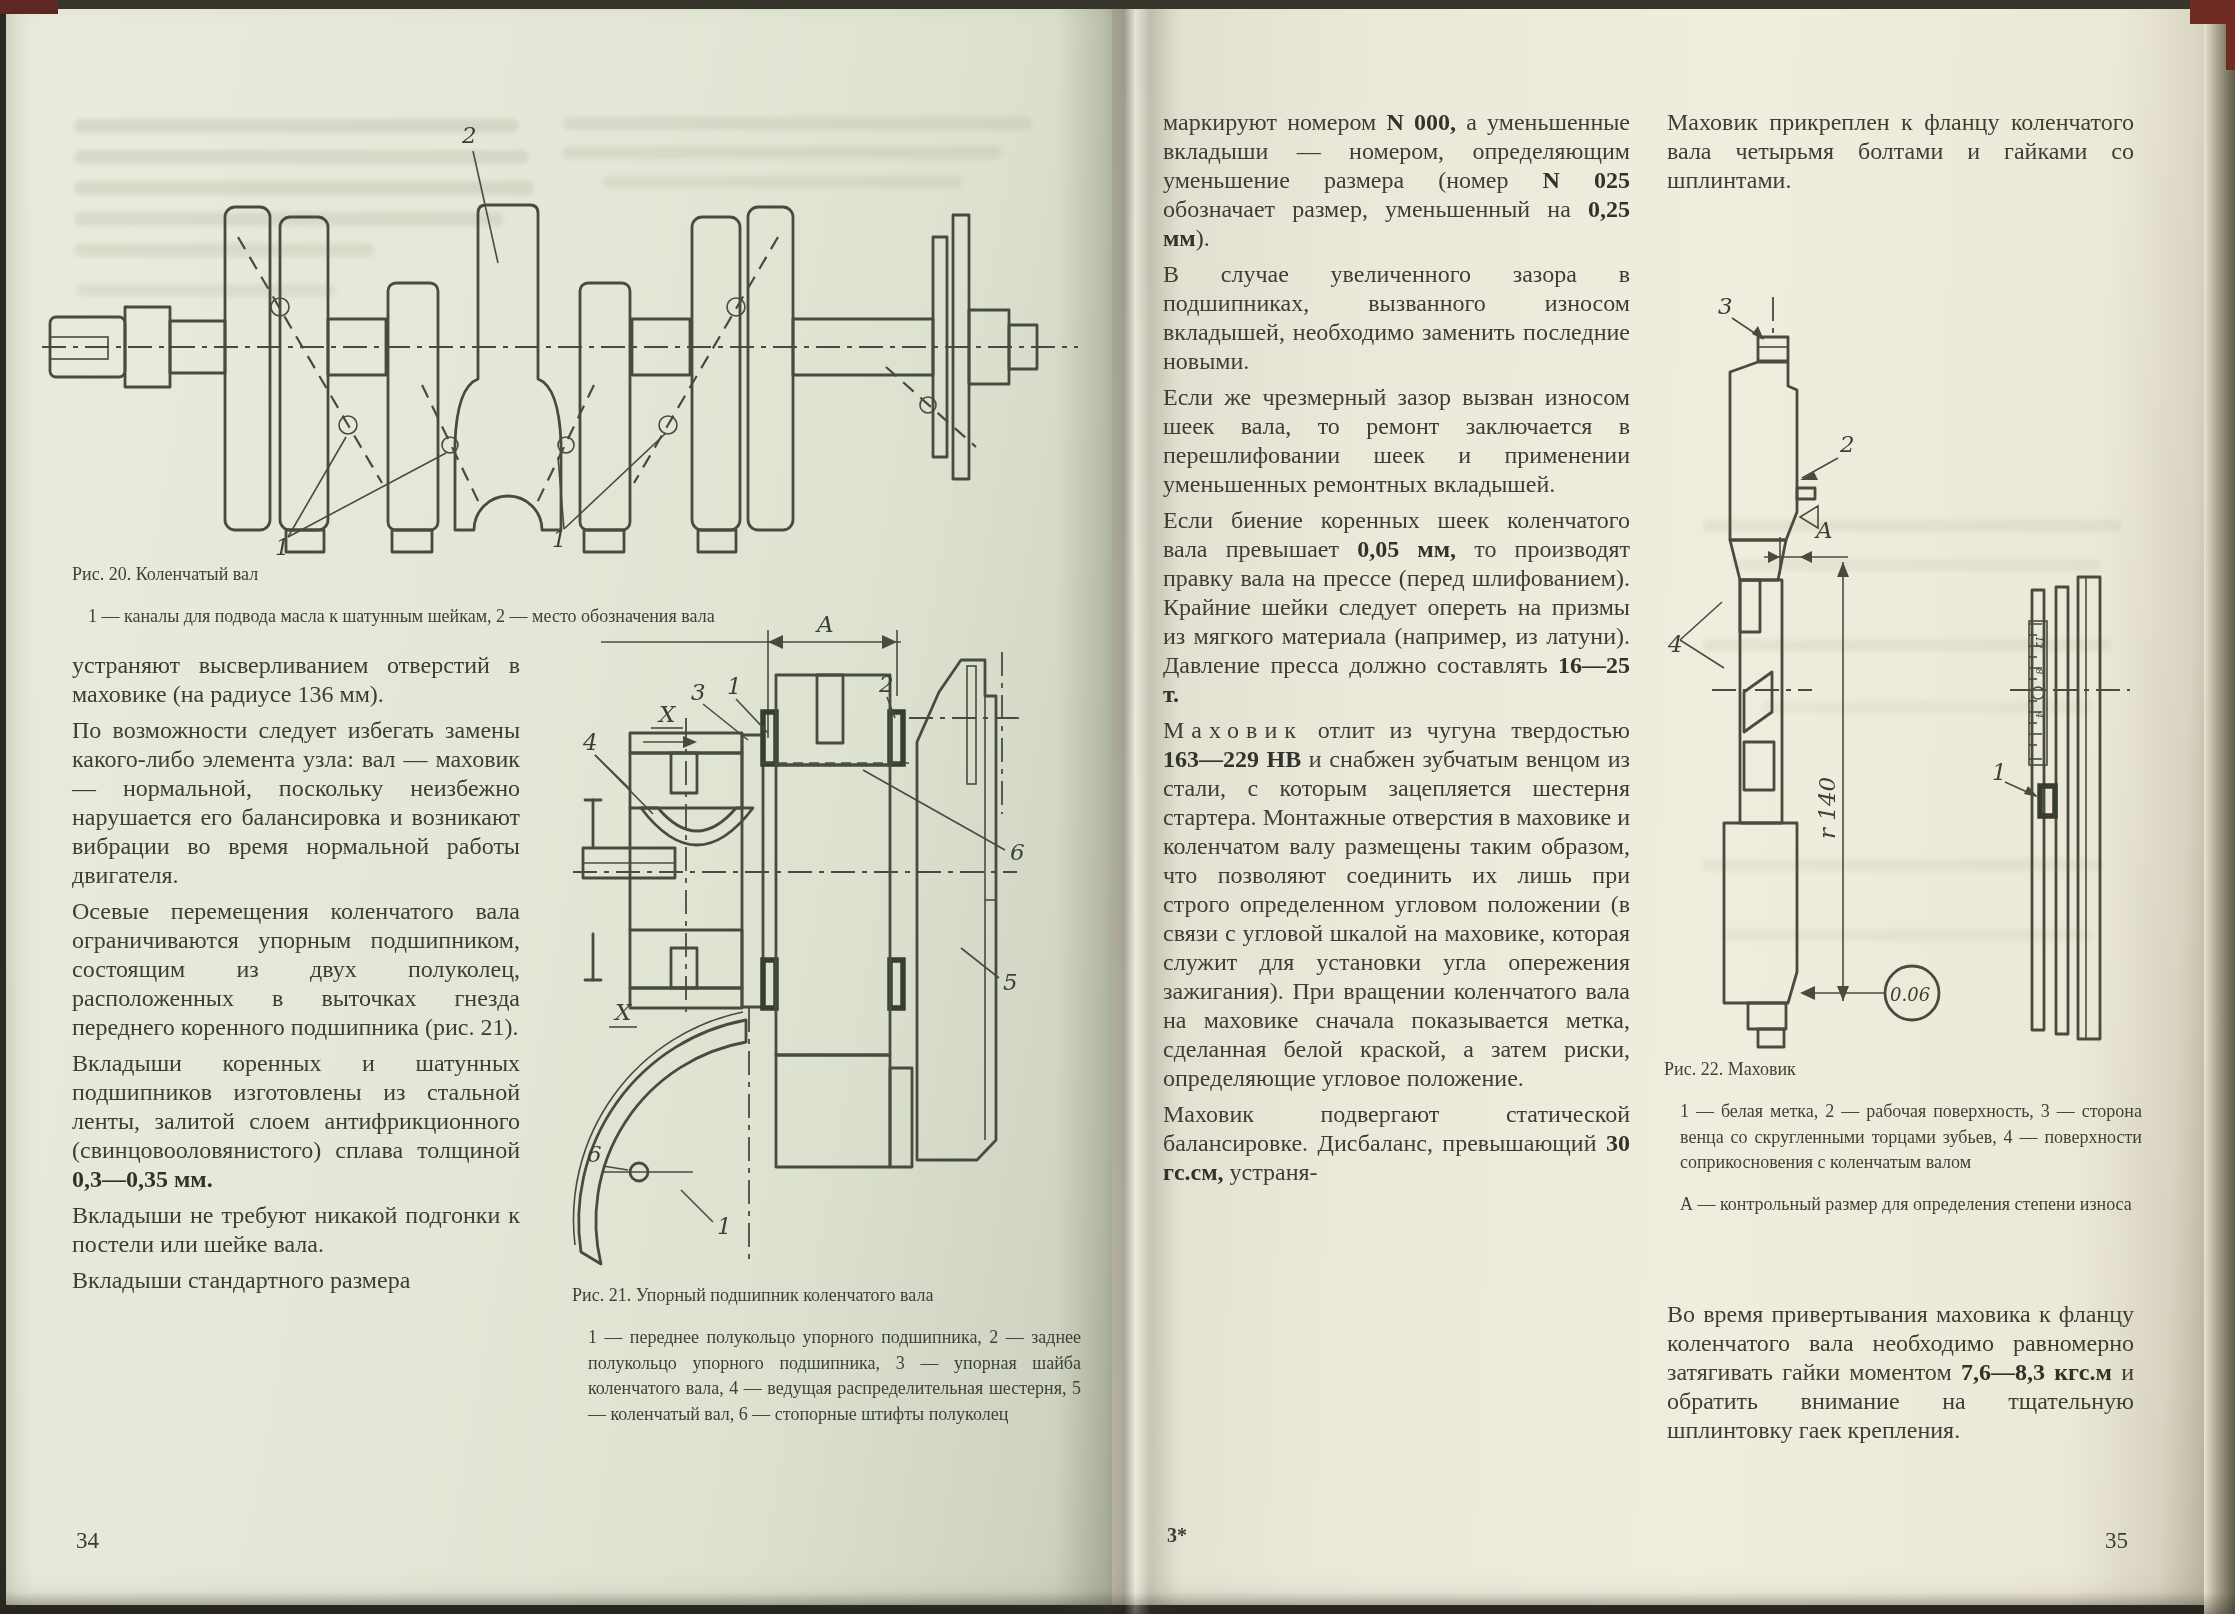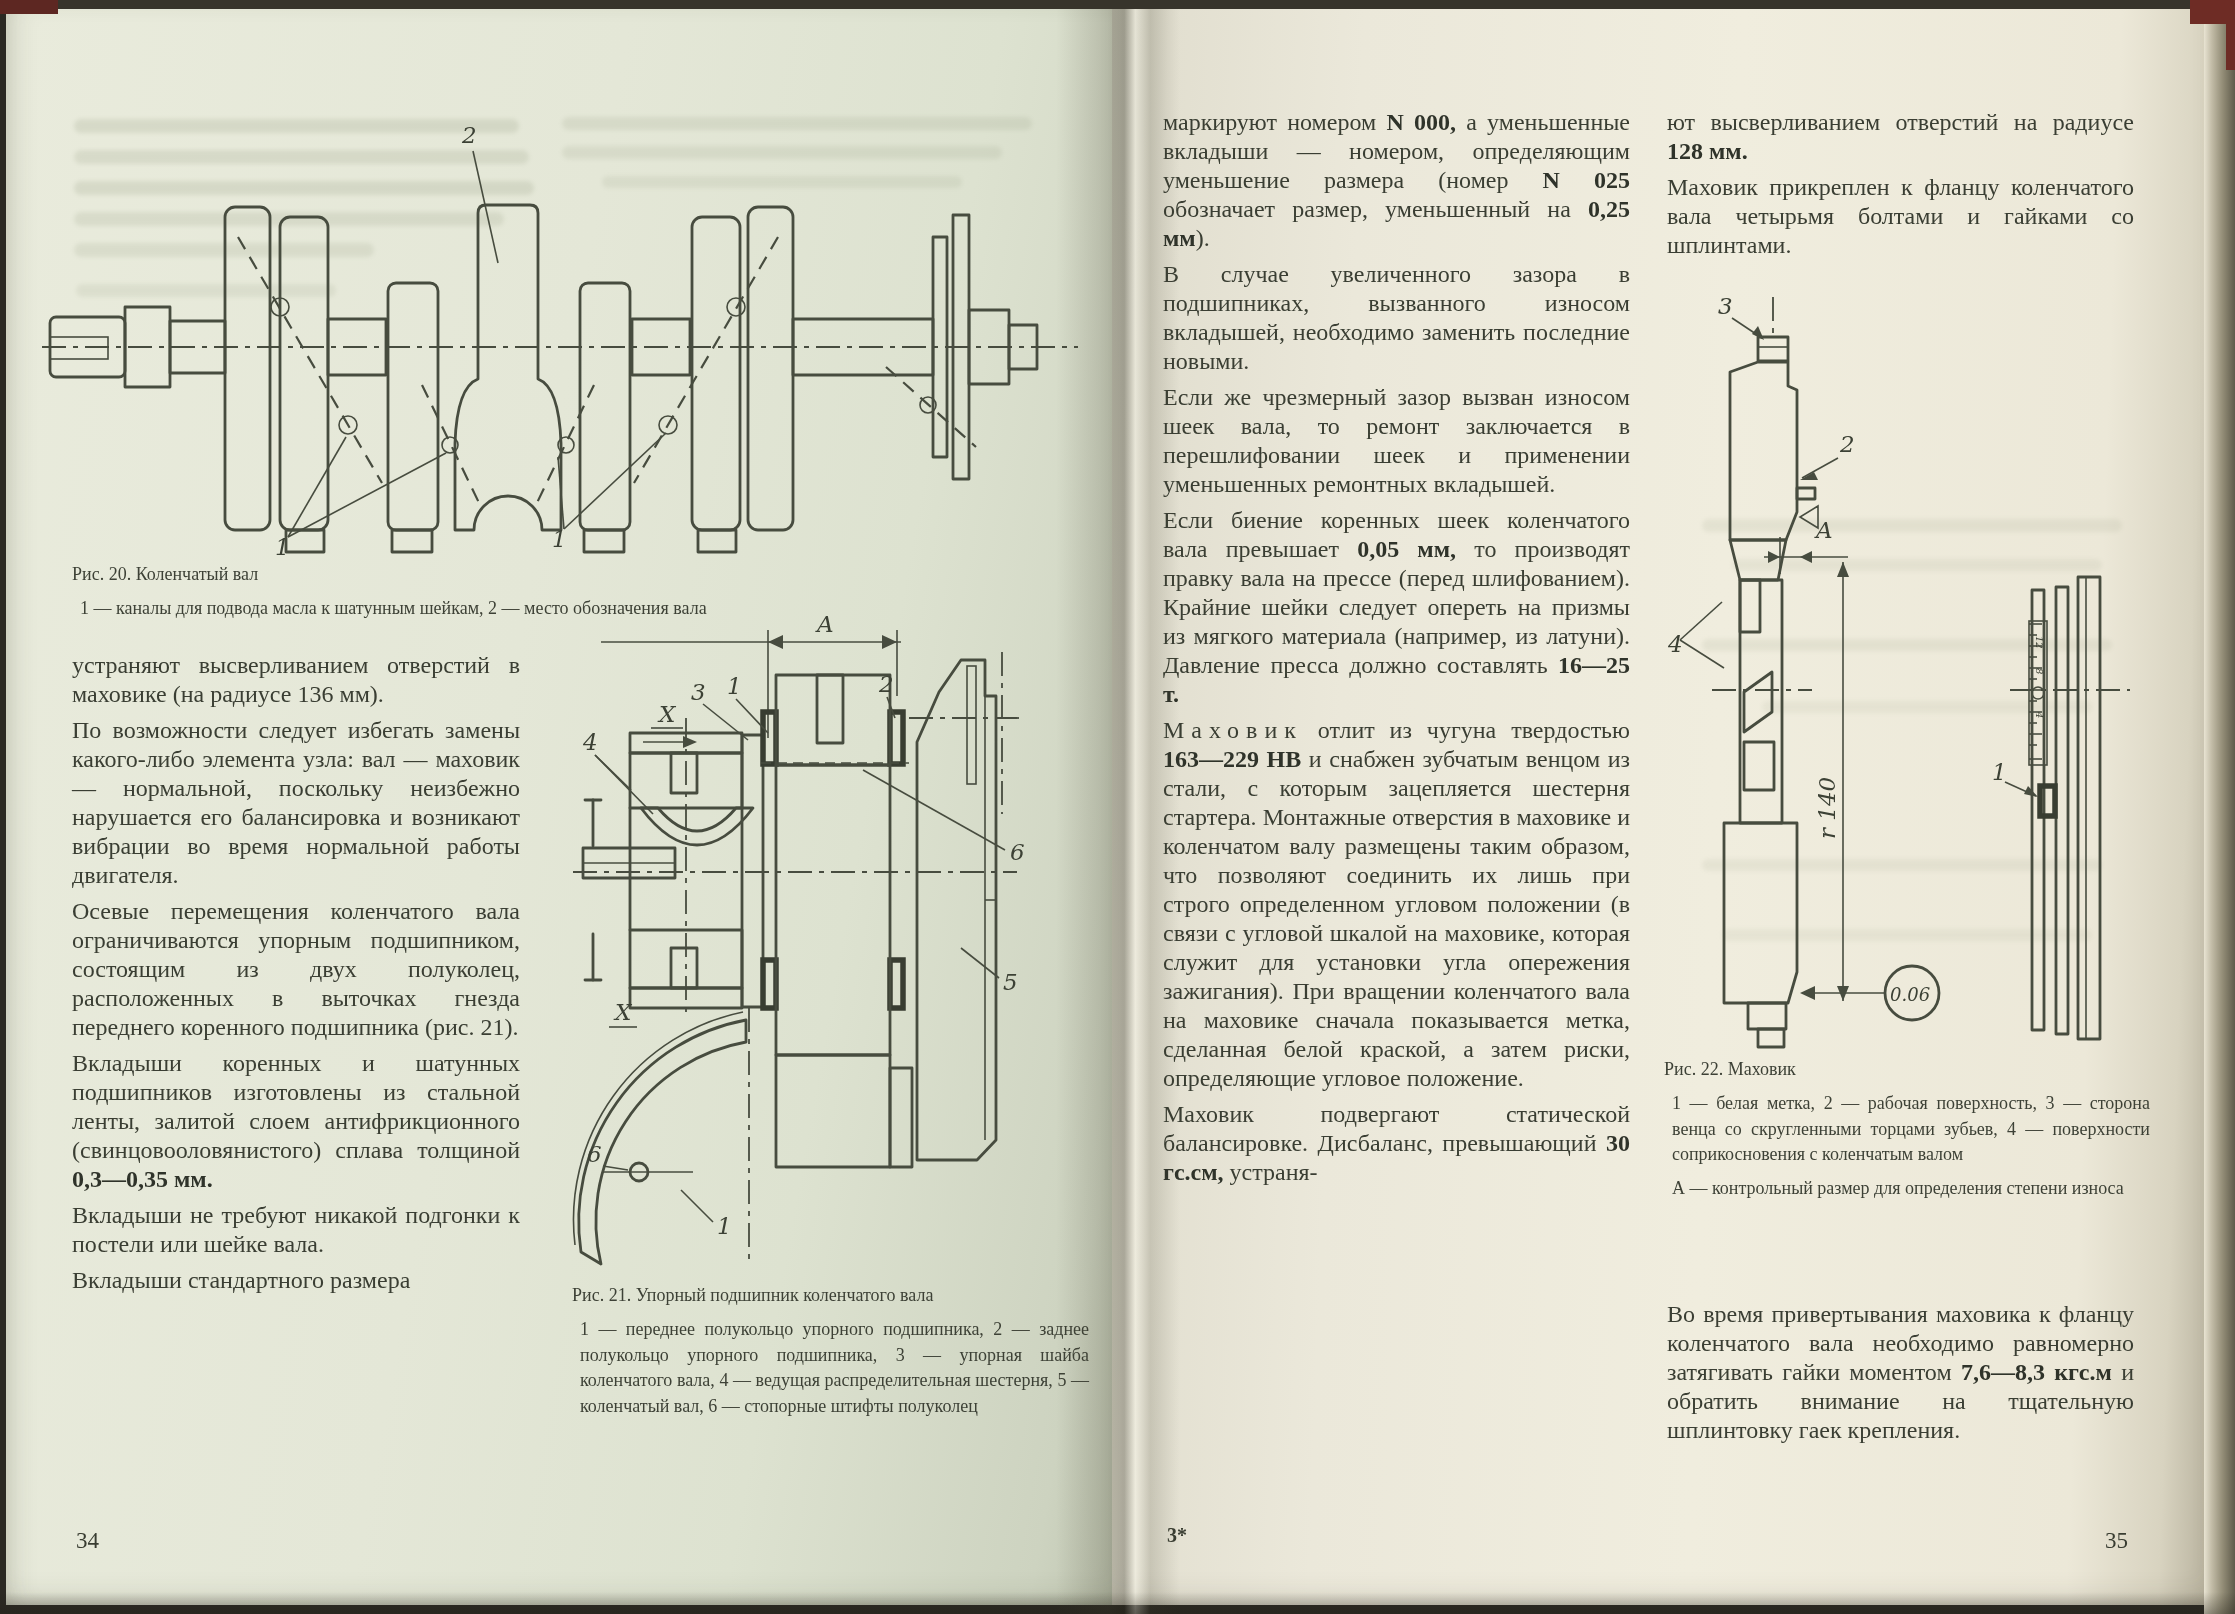--- a/index.html
+++ b/index.html
@@ -30,21 +30,21 @@
   #edge-top{position:absolute;left:0;top:0;width:2235px;height:9px;background:#37342b;}
   .corner{position:absolute;}
   #bottom-shadow{position:absolute;left:0;top:1592px;width:2235px;height:22px;
     background:linear-gradient(180deg,rgba(35,33,24,0) 0%,rgba(35,33,24,.38) 100%);}
   .body-text{position:absolute;color:#3a3e33;font-size:24px;line-height:29px;text-align:justify;}
   .body-text p{margin:0 0 7px 0;}
   .b{font-weight:bold;color:#2f332a;}
   .ls{letter-spacing:7px;}
   .caption{position:absolute;color:#3d4136;font-size:18px;line-height:25.8px;text-align:justify;}
   .cap-title{margin:0 0 2px 0;}
-  .cap-body{margin:8px;}
+  .cap-body{margin:16px;}
   .pagenum{position:absolute;font-size:23px;color:#393d32;}
   .footmark{position:absolute;font-size:20px;font-weight:bold;color:#393d32;}
   svg{position:absolute;overflow:visible;}
   svg text{font-family:"DejaVu Serif",serif;font-style:italic;font-size:23px;fill:#3c4135;}
   .s{stroke:#474c3f;stroke-width:2.8;fill:none;stroke-linejoin:round;stroke-linecap:round;}
   .thin{stroke:#474c3f;stroke-width:1.6;fill:none;}
   .cl{stroke:#474c3f;stroke-width:1.8;fill:none;stroke-dasharray:24 7 5 7;}
   .dash{stroke:#474c3f;stroke-width:2.2;fill:none;stroke-dasharray:14 9;}
   .thick{stroke:#383d31;stroke-width:5.5;fill:none;}
   .ah{fill:#474c3f;stroke:none;}
@@ -243,21 +243,20 @@
   <p><span>В случае увеличенного зазора в подшипниках, вызванного износом вкладышей, необходимо заменить последние новыми.</span></p>
   <p><span>Если же чрезмерный зазор вызван износом шеек вала, то ремонт заключается в перешлифовании шеек и применении уменьшенных ремонтных вкладышей.</span></p>
   <p><span>Если биение коренных шеек коленчатого вала превышает </span><span class="b">0,05 мм,</span><span> то производят правку вала на прессе (перед шлифованием). Крайние шейки следует опереть на призмы из мягкого материала (например, из латуни). Давление пресса должно составлять </span><span class="b">16—25 т.</span></p>
   <p><span class="ls">Маховик</span><span> отлит из чугуна твердостью </span><span class="b">163—229 НВ</span><span> и снабжен зубчатым венцом из стали, с которым зацепляется шестерня стартера. Монтажные отверстия в маховике и коленчатом валу размещены таким образом, что позволяют соединить их лишь при строго определенном угловом положении (в связи с угловой шкалой на маховике, которая служит для установки угла опережения зажигания). При вращении коленчатого вала на маховике сначала показывается метка, сделанная белой краской, а затем риски, определяющие угловое положение.</span></p>
   <p><span>Маховик подвергают статической балансировке. Дисбаланс, превышающий </span><span class="b">30 гс.см,</span><span> устраня-</span></p>
 </div>
 
 <div class="footmark" style="left:1167px;top:1524px;">3*</div>
 
 <div class="body-text" style="left:1667px;top:108px;width:467px;">
-  <p><span>ют высверливанием отверстий на радиусе </span><span class="b">128 мм.</span></p>
   <p><span>Маховик прикреплен к фланцу коленчатого вала четырьмя болтами и гайками со шплинтами.</span></p>
 </div>
 
 <svg style="left:1660px;top:272px" width="540" height="778" viewBox="0 0 540 778">
   <defs>
     <pattern id="hB" patternUnits="userSpaceOnUse" width="11" height="11" patternTransform="rotate(45)">
       <line x1="5" y1="0" x2="5" y2="11" stroke="#4d5244" stroke-width="2.2"></line>
     </pattern>
   </defs>
 

